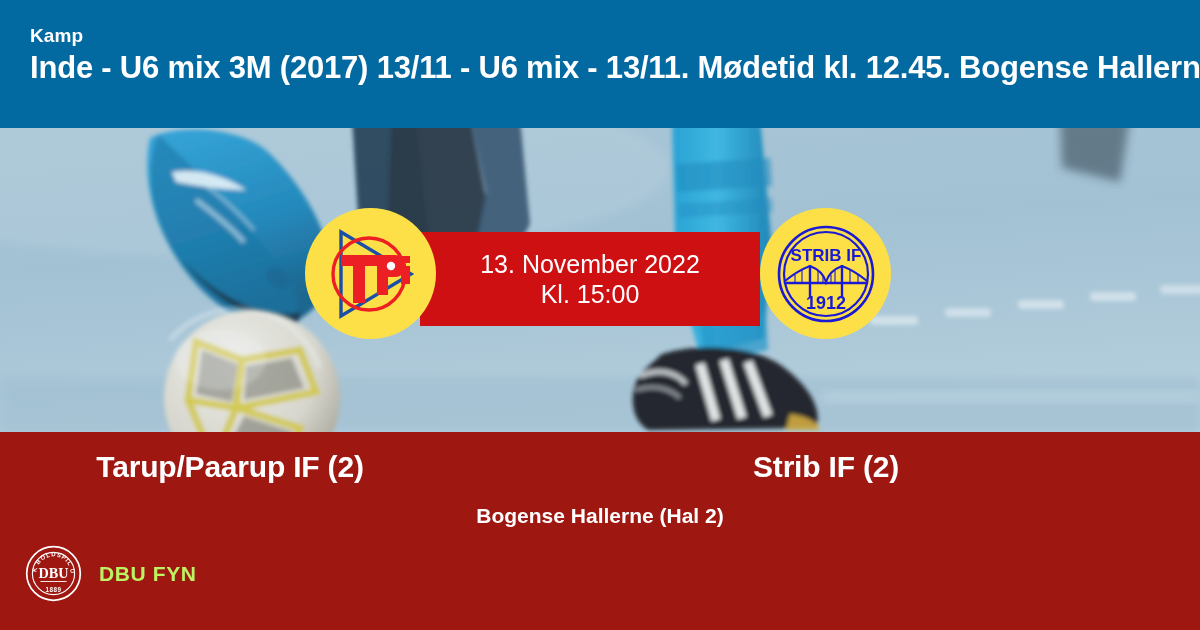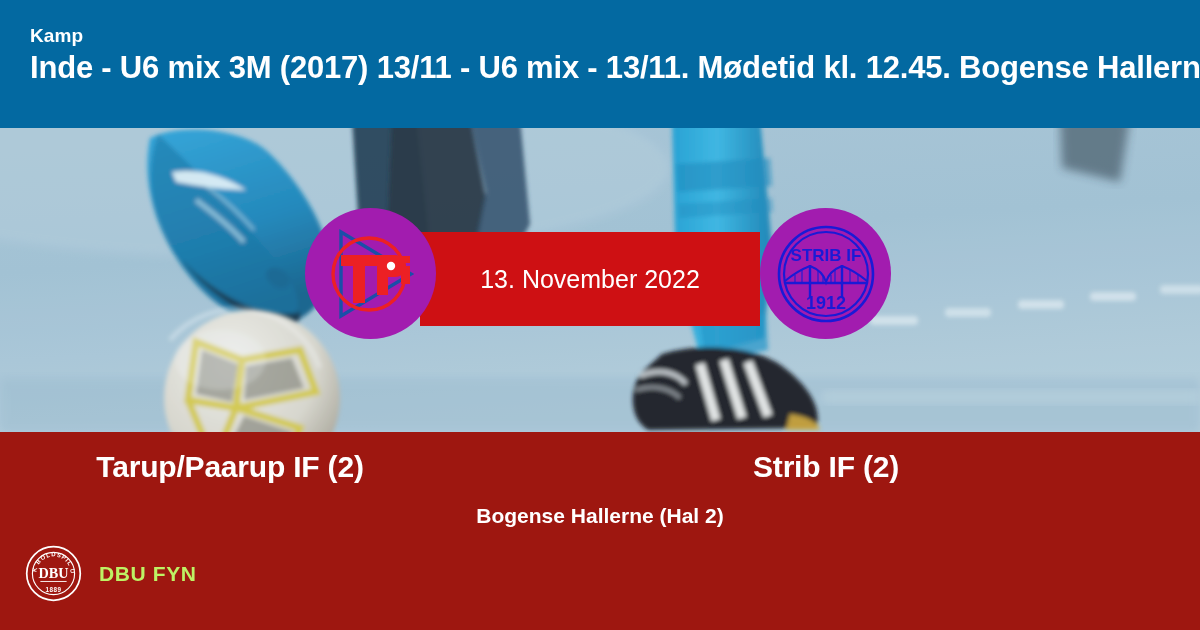--- a/index.html
+++ b/index.html
@@ -53,21 +53,21 @@
   .date-line {
     font-size:25px; font-weight:normal; color:#ffffff;
     line-height:1.22; white-space:nowrap;
   }
 
   
   .logo-circle {
     position:absolute; top:208px;
     width:131px; height:131px;
     border-radius:50%;
-    background:#a21caf;
+    background:#fde047;
     z-index:8;
     display:flex; align-items:center; justify-content:center;
   }
   .logo-home { left:305px; }
   .logo-away { left:760px; }
   .logo-circle svg { display:block; }
 
   
   .bottom {
     position:absolute; left:0; top:432px;
@@ -228,20 +228,21 @@
       <g filter="url(#softer)" opacity="0.55">
         <path d="M1060 -10 L1130 -10 L1120 54 L1062 40 Z" fill="#20313e"></path>
       </g>
 
       <rect x="0" y="0" width="1200" height="304" fill="#a8c6d6" opacity="0.10"></rect>
     </svg>
   </div>
 
   <div class="date-banner">
     <div class="date-line">13. November 2022</div>
+    <div class="date-line">Kl. 15:00</div>
   </div>
 
   <div class="logo-circle logo-home">
     <svg width="104" height="104" viewBox="0 0 104 104">
 
       <path d="M22 10 L92 52 L22 94 Z" fill="none" stroke="#1a4fa8" stroke-width="3.4"></path>
 
       <circle cx="50" cy="52" r="36" fill="none" stroke="#ec2024" stroke-width="3.4"></circle>
 
       <rect x="22" y="33" width="36" height="11" fill="#ec2024"></rect>

